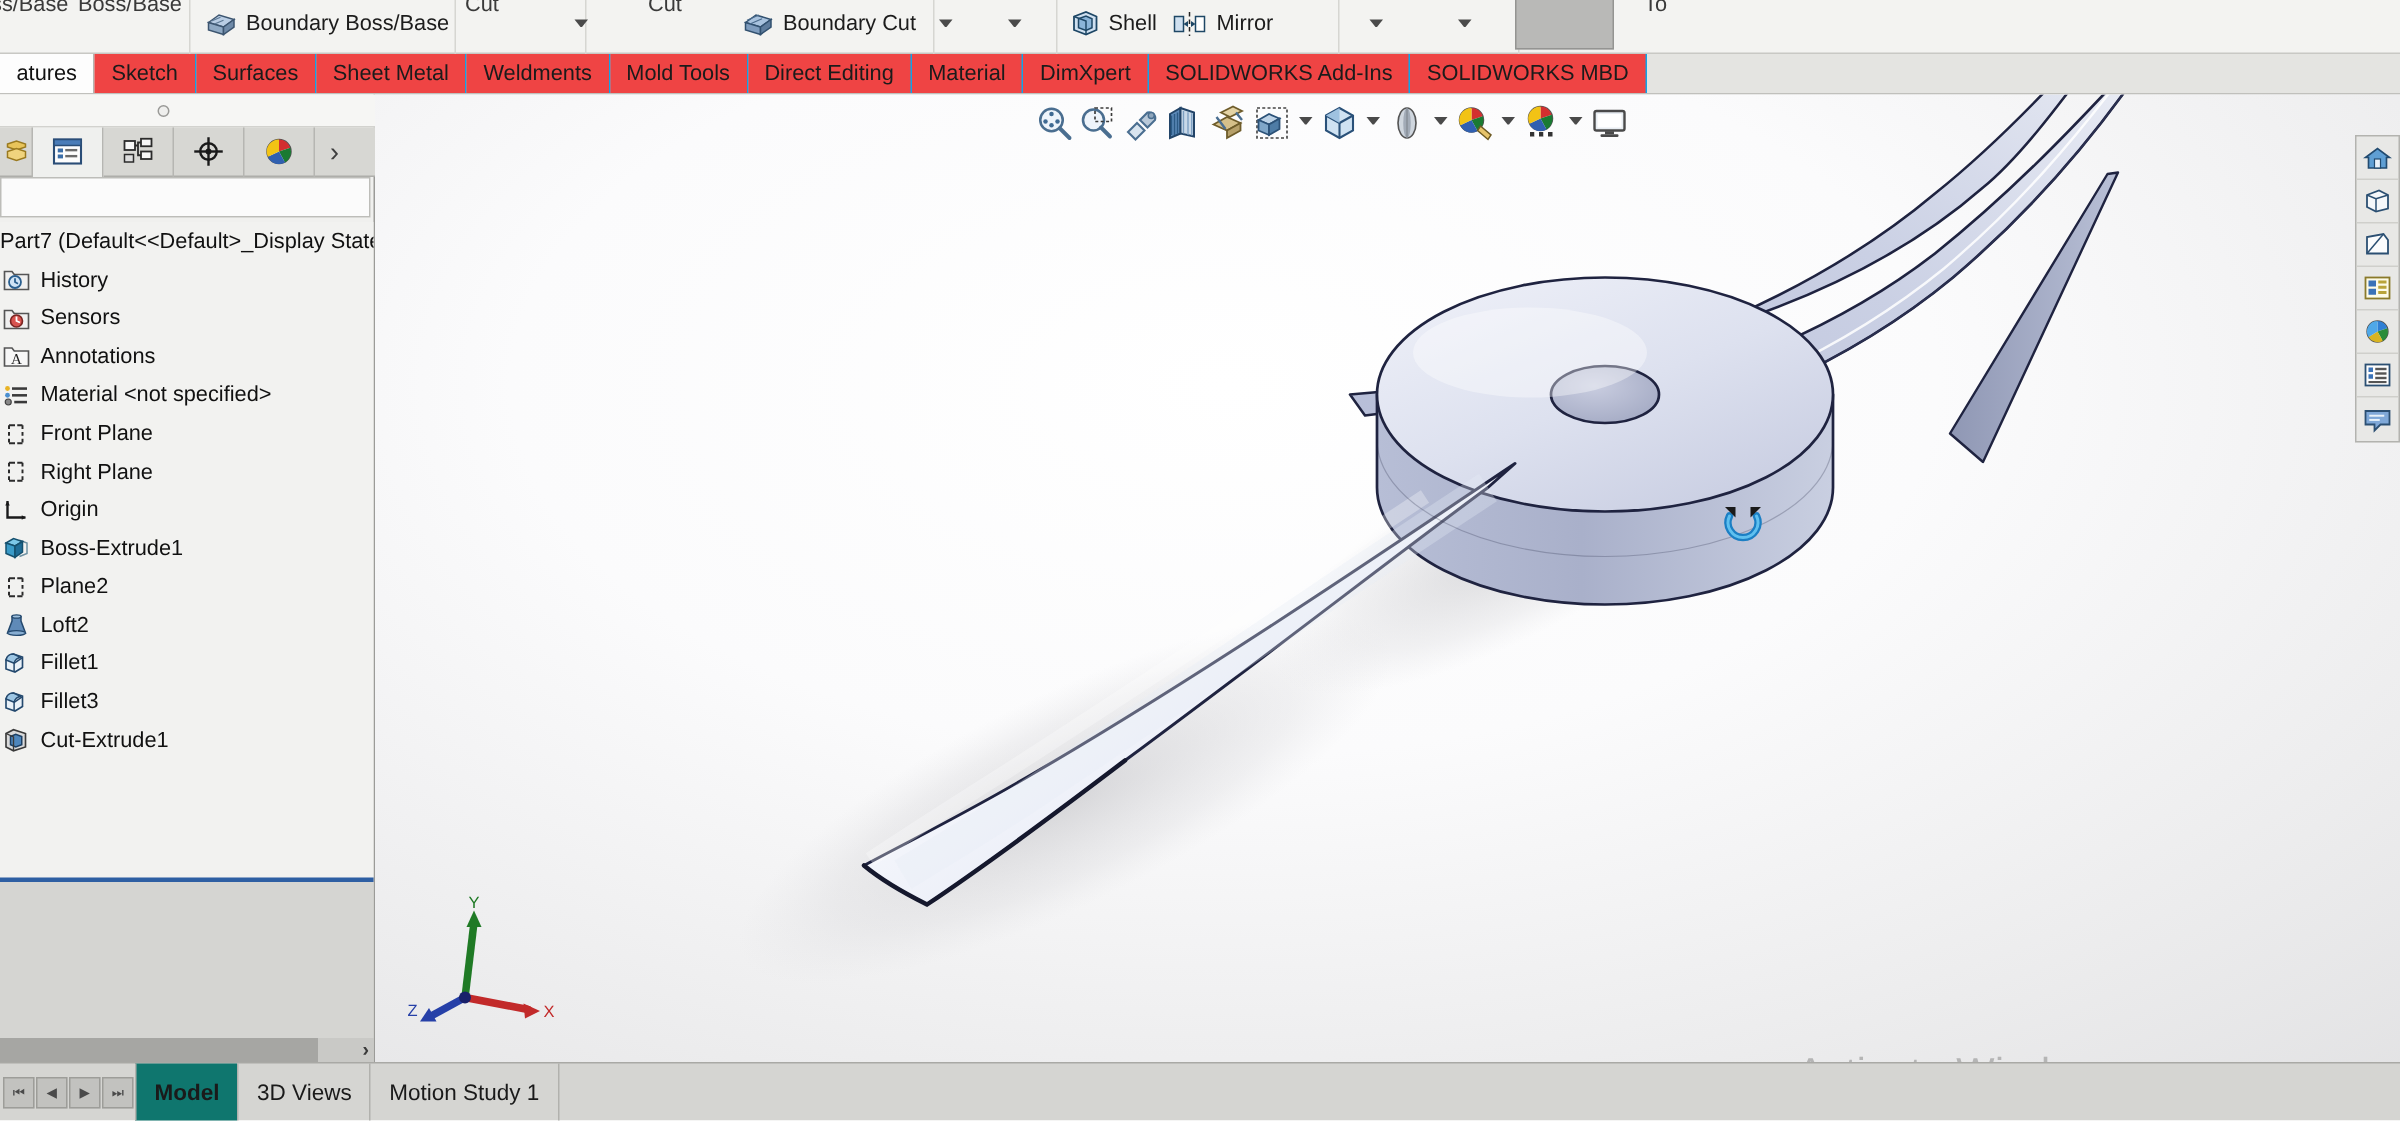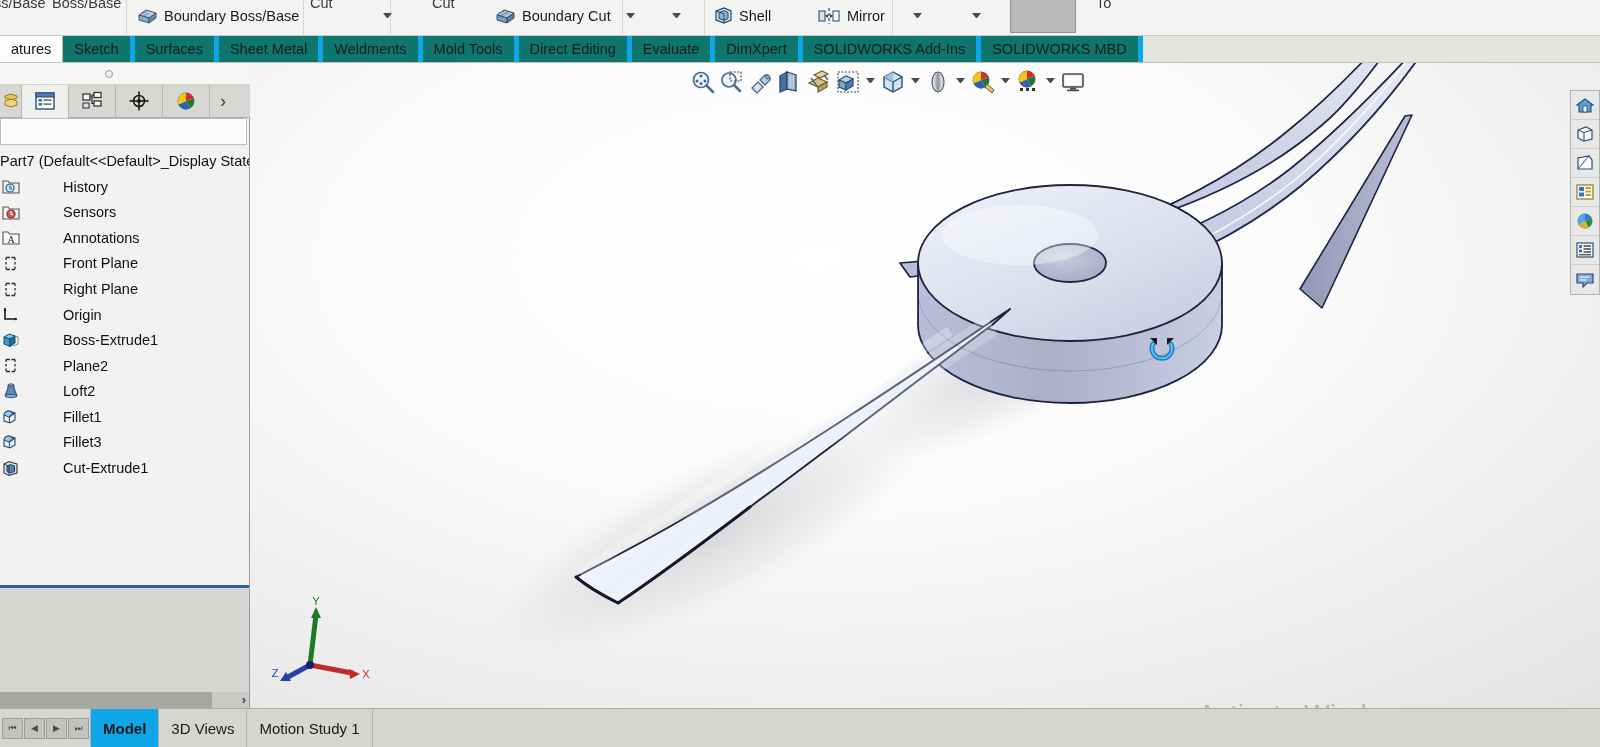--- a/index.html
+++ b/index.html
@@ -51,22 +51,22 @@
   .tabbar {
     position: absolute; left: 0; top: 36px; width: 1600px; height: 27px;
     background: #e4e4e1;
     border-bottom: 1px solid #c0c0bc;
     display: flex; align-items: stretch;
   }
   .tab {
     display: flex; align-items: center; justify-content: center;
     padding: 0 11px;
     font-size: 14.5px; color: #1b1b1b;
-    border-right: 5px solid #0ea5e9;
-    background: #0f766e;
+    border-right: 1px solid #0ea5e9;
+    background: #ef4444;
     cursor: default;
   }
   .tab.active {
     background: #fdfdfd;
     color: #111;
     border-right: 1px solid #b5b5b1;
   }
 
   
   .fm {
@@ -112,21 +112,21 @@
   }
   .tree-root {
     font-size: 14.5px; color: #111; white-space: nowrap;
     padding: 2px 0 4px 0px; line-height: 18px;
   }
   .tree-row {
     display: flex; align-items: center; gap: 7px;
     height: 25.6px; padding-left: 2px;
     font-size: 14.5px; color: #111; white-space: nowrap;
   }
-  .tree-row .label { line-height: 1; margin-left: 36px; }
+  .tree-row .label { line-height: 1; }
   .fm-sel-line {
     position: absolute; left: 0; top: 585px; width: 249px; height: 3px;
     background: #2e5fa3;
   }
   .fm-bottom {
     position: absolute; left: 0; top: 588px; width: 249px; height: 104px;
     background: #d5d5d2;
   }
   .fm-hscroll {
     position: absolute; left: 0; top: 692px; width: 249px; height: 16px;
@@ -211,21 +211,21 @@
     width: 21px; height: 21px;
     background: #c2c2bf; border: 1px solid #9d9d99;
     display: flex; align-items: center; justify-content: center;
     font-size: 9px; color: #4a4a4a; margin-right: 1px;
   }
   .sb-tab {
     height: 39px; display: flex; align-items: center; padding: 0 12px;
     font-size: 15px; color: #1a1a1a;
     border-left: 1px solid #b1b1ad;
   }
-  .sb-tab.active { font-weight: bold; background: #0ea5e9; }
+  .sb-tab.active { font-weight: bold; background: #0f766e; }
   .sb-fill { flex: 1; border-left: 1px solid #b1b1ad; height: 39px; }
 
   svg { display: block; }
 </style>
 </head>
 <body>
 
 <div id="app">
 
   <div class="ribbon">
@@ -273,21 +273,21 @@
         <span class="ico">
           <svg width="20" height="20" viewBox="0 0 20 20">
             <path d="M3 5 L11 2 L18 5 L18 14 L11 17 L3 14 Z" fill="#cfe0f0" stroke="#1e4766" stroke-width="1.2"></path>
             <path d="M6 6.5 L11 4.7 L15 6.5 L15 12.5 L11 14.3 L6 12.5 Z" fill="#8ab4d8" stroke="#1e4766" stroke-width="1"></path>
             <path d="M3 5 L11 8 L11 17" stroke="#1e4766" stroke-width="1" fill="none"></path>
           </svg>
         </span>
         <span>Shell</span>
       </div>
 
-      <div class="rb-cmd" style="left:817px; top:6px;">
+      <div class="rb-cmd" style="left:781px; top:6px;">
         <span class="ico">
           <svg width="24" height="20" viewBox="0 0 24 20">
             <rect x="2" y="5" width="6" height="10" fill="#cfe0f0" stroke="#1e4766" stroke-width="1"></rect>
             <rect x="16" y="5" width="6" height="10" fill="#ffffff" stroke="#1e4766" stroke-width="1"></rect>
             <line x1="12" y1="2" x2="12" y2="18" stroke="#222" stroke-width="1" stroke-dasharray="3 2"></line>
             <path d="M8 10 L11 8 L11 12 Z" fill="#1e4766"></path>
             <path d="M16 10 L13 8 L13 12 Z" fill="#1e4766"></path>
           </svg>
         </span>
         <span>Mirror</span>
@@ -319,21 +319,21 @@
     <div class="tab">
         <span>Weldments</span>
       </div>
     <div class="tab">
         <span>Mold Tools</span>
       </div>
     <div class="tab">
         <span>Direct Editing</span>
       </div>
     <div class="tab">
-        <span>Evaluate</span>
+        <span>Material</span>
       </div>
     <div class="tab">
         <span>DimXpert</span>
       </div>
     <div class="tab">
         <span>SOLIDWORKS Add-Ins</span>
       </div>
     <div class="tab">
         <span>SOLIDWORKS MBD</span>
       </div>
@@ -416,20 +416,31 @@
     </div>
 
     <div class="tree-row">
       <svg width="18" height="17" viewBox="0 0 18 17">
         <path d="M1 3 L6 3 L7.5 5 L17 5 L17 15 L1 15 Z" fill="#f7f7f7" stroke="#555" stroke-width="1.1"></path>
         <text x="9" y="13.5" font-size="10" font-family="Liberation Serif, serif" text-anchor="middle" fill="#1a1a1a">A</text>
       </svg>
       <span class="label">Annotations</span>
     </div>
 
+    <div class="tree-row">
+      <svg width="18" height="17" viewBox="0 0 18 17">
+        <circle cx="3" cy="4" r="1.6" fill="#e8b324"></circle>
+        <circle cx="3" cy="8.5" r="1.6" fill="#4a8fd0"></circle>
+        <circle cx="3.5" cy="13" r="2" fill="#888" stroke="#444" stroke-width="0.8"></circle>
+        <rect x="6" y="3.2" width="10" height="1.7" fill="#3a3a3a"></rect>
+        <rect x="6" y="7.7" width="10" height="1.7" fill="#3a3a3a"></rect>
+        <rect x="7.5" y="12.2" width="8.5" height="1.7" fill="#3a3a3a"></rect>
+      </svg>
+      <span class="label">Material &lt;not specified&gt;</span>
+    </div>
 
     <div class="tree-row">
       <svg width="18" height="17" viewBox="0 0 18 17">
         <path d="M4 2.5 L4 14.5 M13 2.5 L13 14.5" stroke="#2b2b2b" stroke-width="1.3" stroke-dasharray="2.5 2"></path>
         <path d="M4 2.5 L8 2.5 M4 14.5 L8 14.5 M9.5 2.5 L13 2.5 M9.5 14.5 L13 14.5" stroke="#2b2b2b" stroke-width="1.3"></path>
       </svg>
       <span class="label">Front Plane</span>
     </div>
 
 

